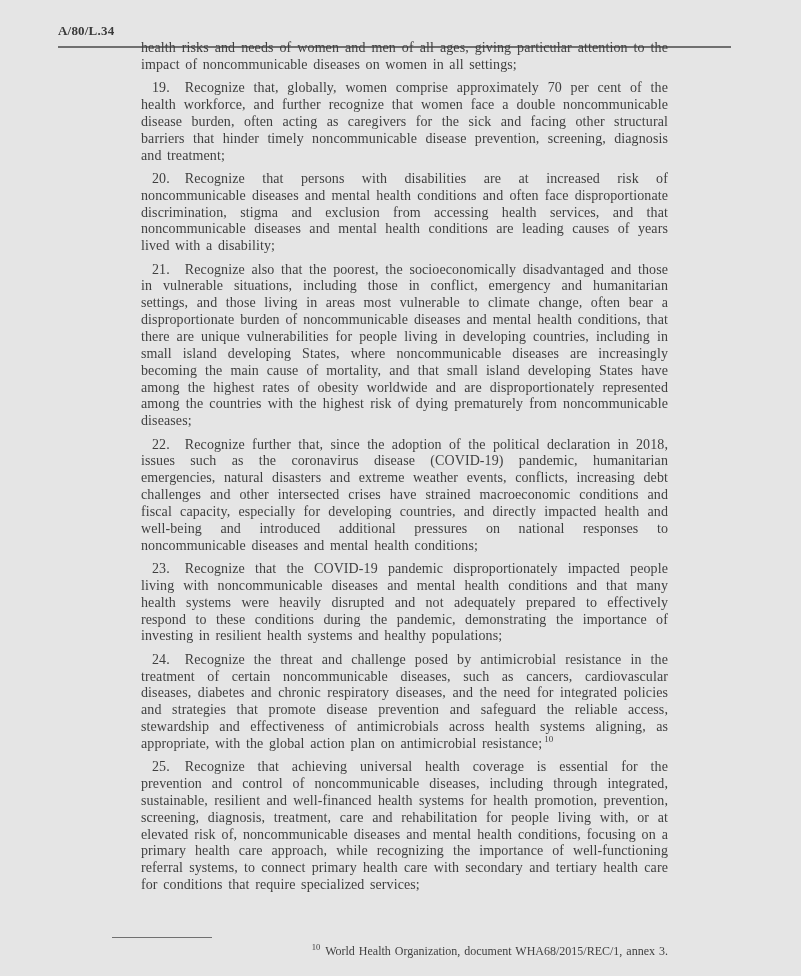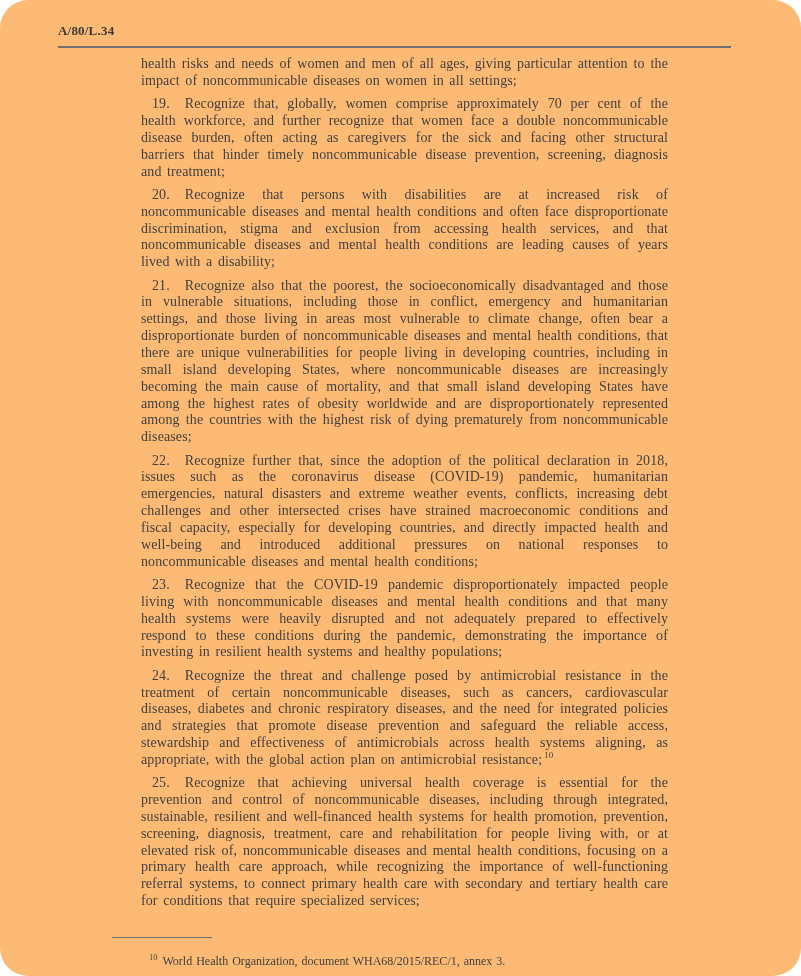--- a/index.html
+++ b/index.html
@@ -4,25 +4,24 @@
 <style>
   html, body {
     margin: 0;
     padding: 0;
     background: #ffffff;
   }
   .page {
     position: relative;
     width: 801px;
     height: 976px;
-    background: #fdba74;
+    background: #e5e5e5;
     font-family: "Liberation Serif", "DejaVu Serif", serif;
     color: #3f3f3f;
     overflow: hidden;
-    border-radius: 28px;
   }
   .doc-symbol {
     position: absolute;
     left: 58px;
     top: 23px;
     font-size: 13px;
     font-weight: bold;
     letter-spacing: 0.2px;
     color: #3a3a3a;
   }
@@ -30,21 +29,21 @@
     position: absolute;
     left: 58px;
     top: 46px;
     width: 673px;
     height: 2px;
     background: #707070;
   }
   .content {
     position: absolute;
     left: 141px;
-    top: 56px;
+    top: 40px;
     width: 527px;
     font-size: 14px;
     line-height: 16.85px;
     text-align: justify;
     word-spacing: 2px;
     letter-spacing: 0.1px;
   }
   .para {
     margin: 0 0 6.5px 0;
     text-indent: 11px;
@@ -67,25 +66,25 @@
     top: 937px;
     width: 556px;
   }
   .fn-rule {
     width: 100px;
     height: 0;
     border-top: 1px solid #707070;
     margin-bottom: 6px;
   }
   .footnote {
-    margin: 16px;
+    margin: 0;
     font-size: 12px;
     line-height: 14px;
     text-indent: 21px;
-    text-align: left;
+    text-align: right;
     word-spacing: 1px;
     color: #3f3f3f;
   }
   .fn-marker {
     font-size: 8.5px;
     line-height: 0;
     vertical-align: super;
     margin-right: 5px;
   }
 </style>

